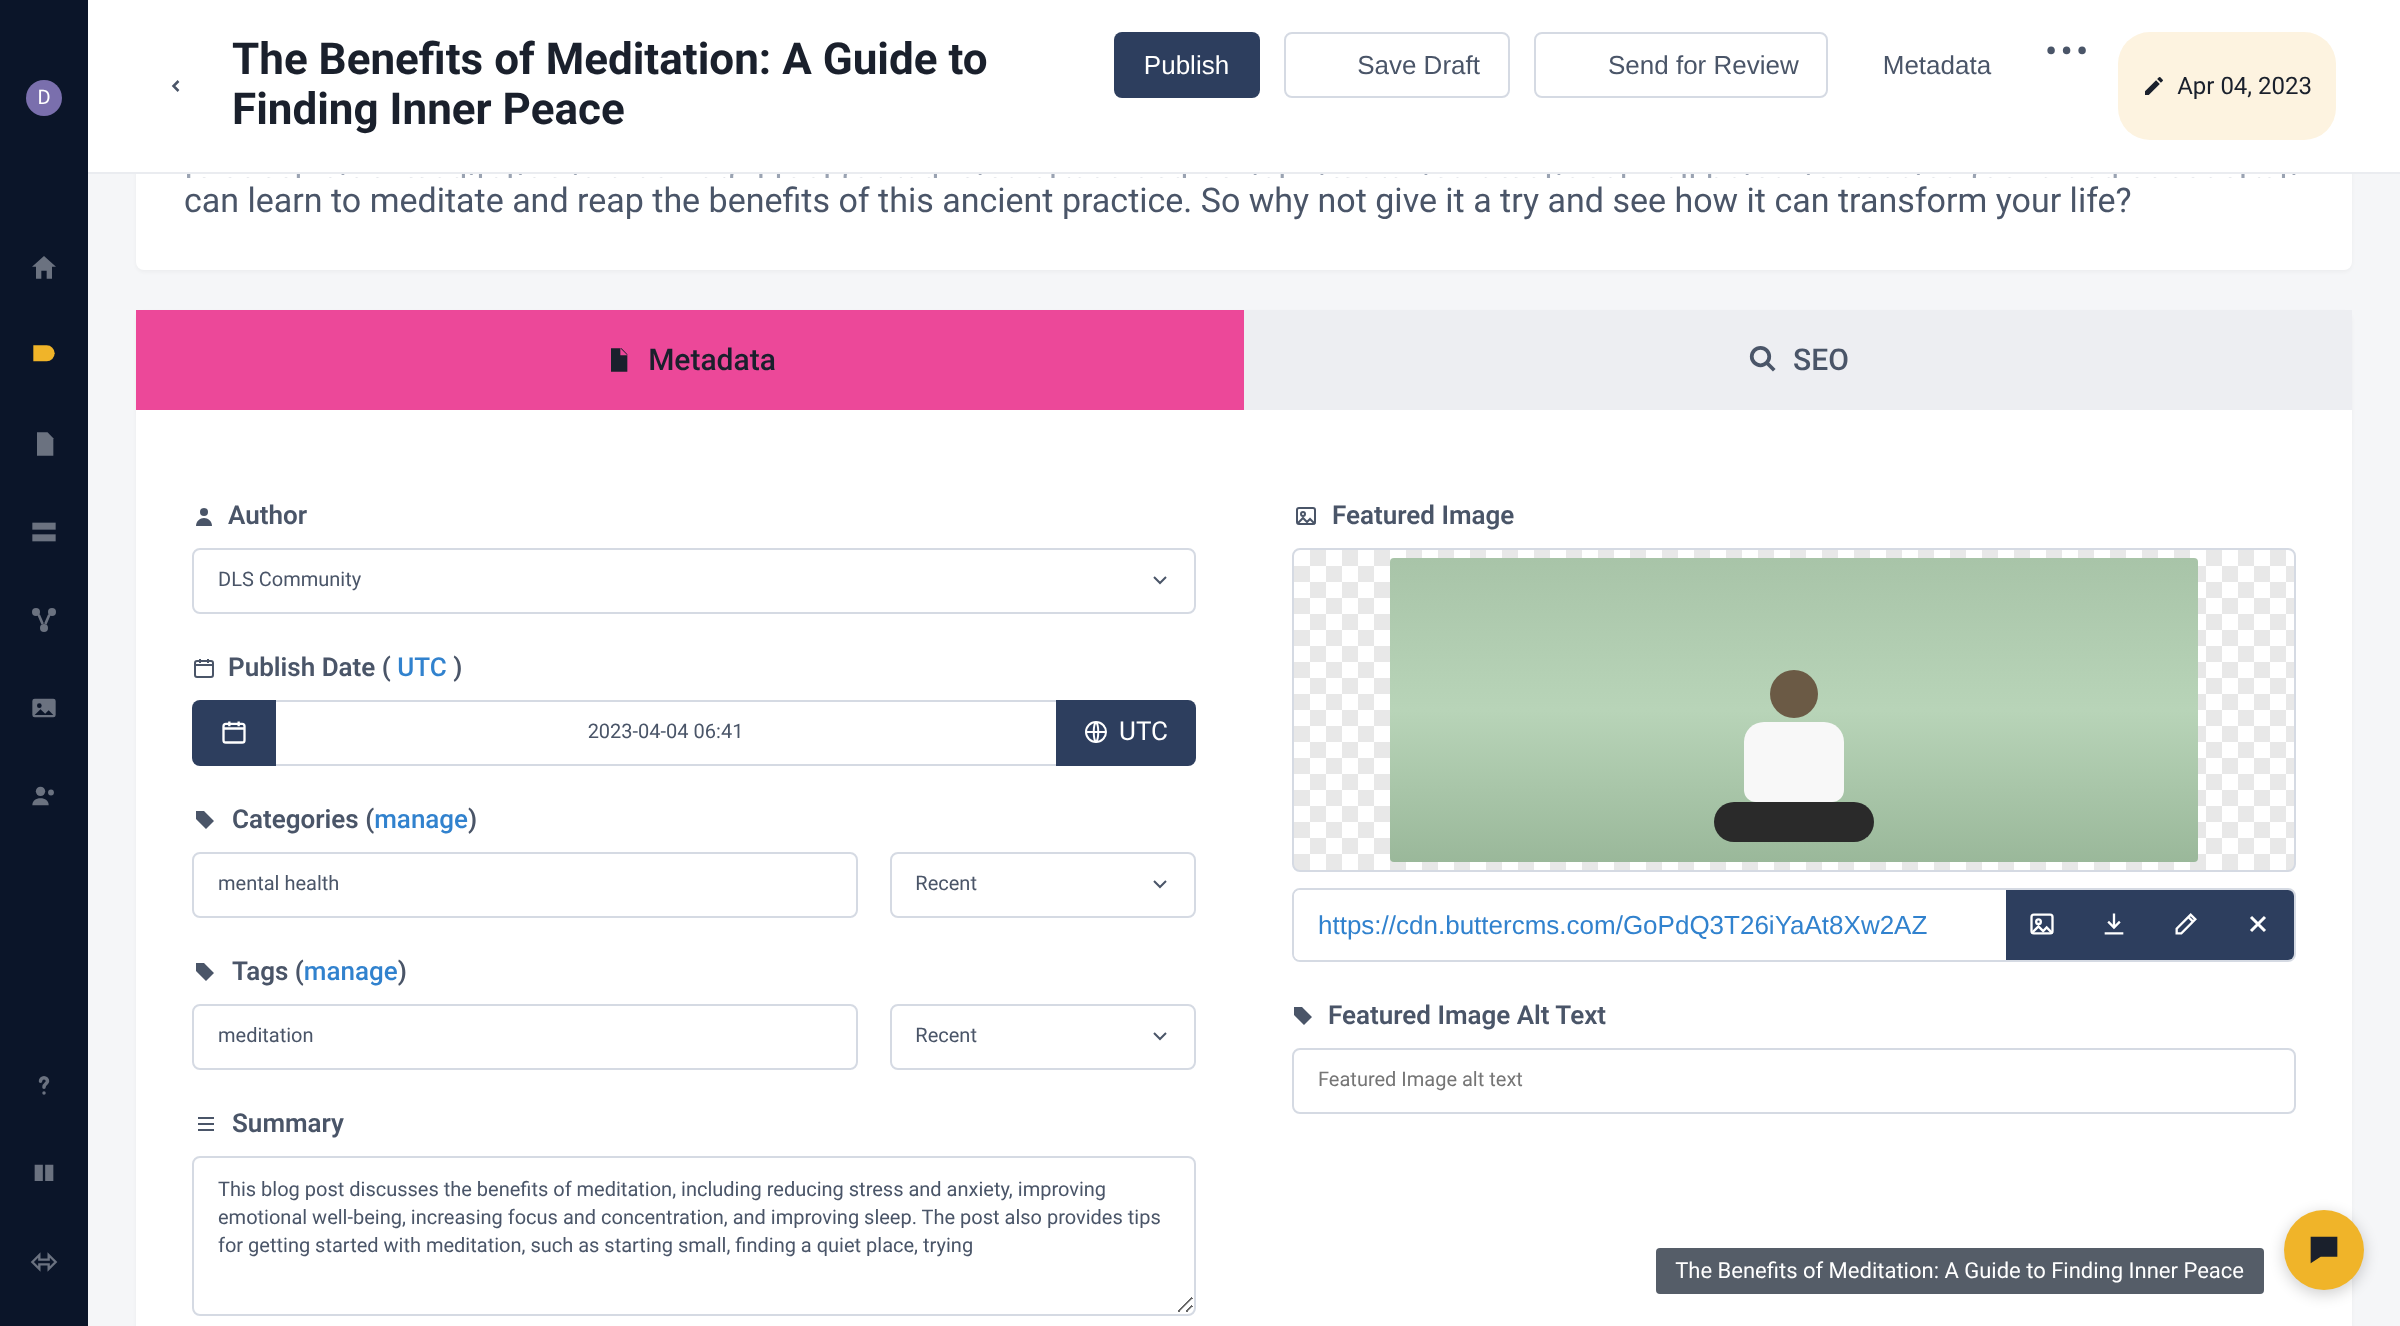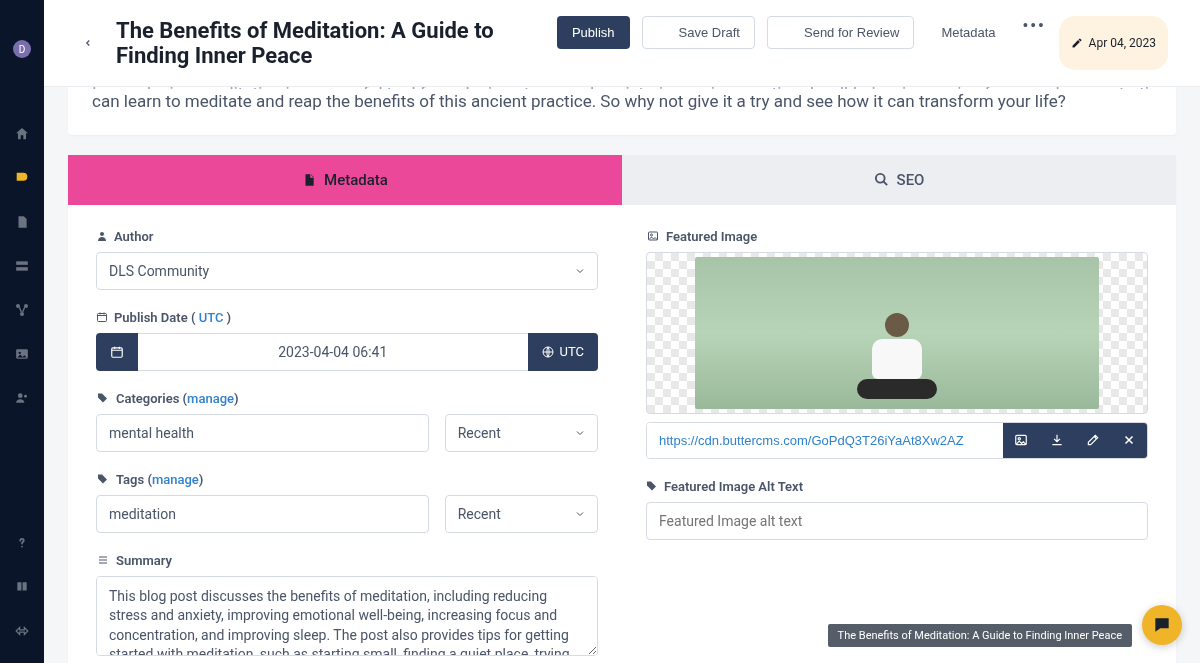--- a/index.html
+++ b/index.html
@@ -37,24 +37,24 @@
 
 
 .tabs-panel { margin: 20px 24px 0 24px; background: #fff; border-radius: 4px; box-shadow: 0 1px 2px rgba(0,0,0,0.04); }
 .tabs { display: flex; }
 .tab { flex: 1; text-align: center; padding: 16px; font-size: 15px; font-weight: 500; cursor: pointer; display: flex; align-items: center; justify-content: center; gap: 8px; }
 .tab.active { background: #ec4899; color: #1a202c; }
 .tab.inactive { background: #edeef2; color: #4a5568; }
 
 
 .meta-grid { display: flex; padding: 24px 28px 28px 28px; gap: 48px; }
-.meta-col { flex: 1; display: flex; flex-direction: column; }
+.meta-col { flex: 1; display: flex; flex-direction: column; margin-top: 22px; }
 .field-label { font-size: 13px; font-weight: 600; color: #4a5568; margin-bottom: 8px; display: flex; align-items: center; gap: 6px; }
 .field-label .link { color: #3182ce; font-weight: 500; }
-.input, .select, .textarea { width: 100%; border: 1px solid #d5dae3; border-radius: 4px; padding: 10px 12px; font-size: 14px; color: #4a5568; background: #fff; font-family: inherit; }
+.input, .select, .textarea { width: 100%; border: 1px solid #d5dae3; border-radius: 4px; padding: 10px 12px; font-size: 10px; color: #4a5568; background: #fff; font-family: inherit; }
 .select-wrap { position: relative; }
 .select-wrap .chev { position: absolute; right: 12px; top: 50%; transform: translateY(-50%); color: #4a5568; pointer-events: none; }
 .input-group { display: flex; }
 .input-group .addon-left { background: #2d3e5e; color: #fff; padding: 0 14px; display: flex; align-items: center; border-radius: 4px 0 0 4px; }
 .input-group .input { border-radius: 0; border-left: none; border-right: none; text-align: center; }
 .input-group .addon-right { background: #2d3e5e; color: #fff; padding: 0 14px; display: flex; align-items: center; gap: 6px; border-radius: 0 4px 4px 0; font-size: 13px; cursor: pointer; }
 .row-2 { display: flex; gap: 16px; }
 .row-2 > :first-child { flex: 1.1; }
 .row-2 > :last-child { flex: 0.55; }
 .textarea { resize: both; height: 80px; line-height: 1.4; }

